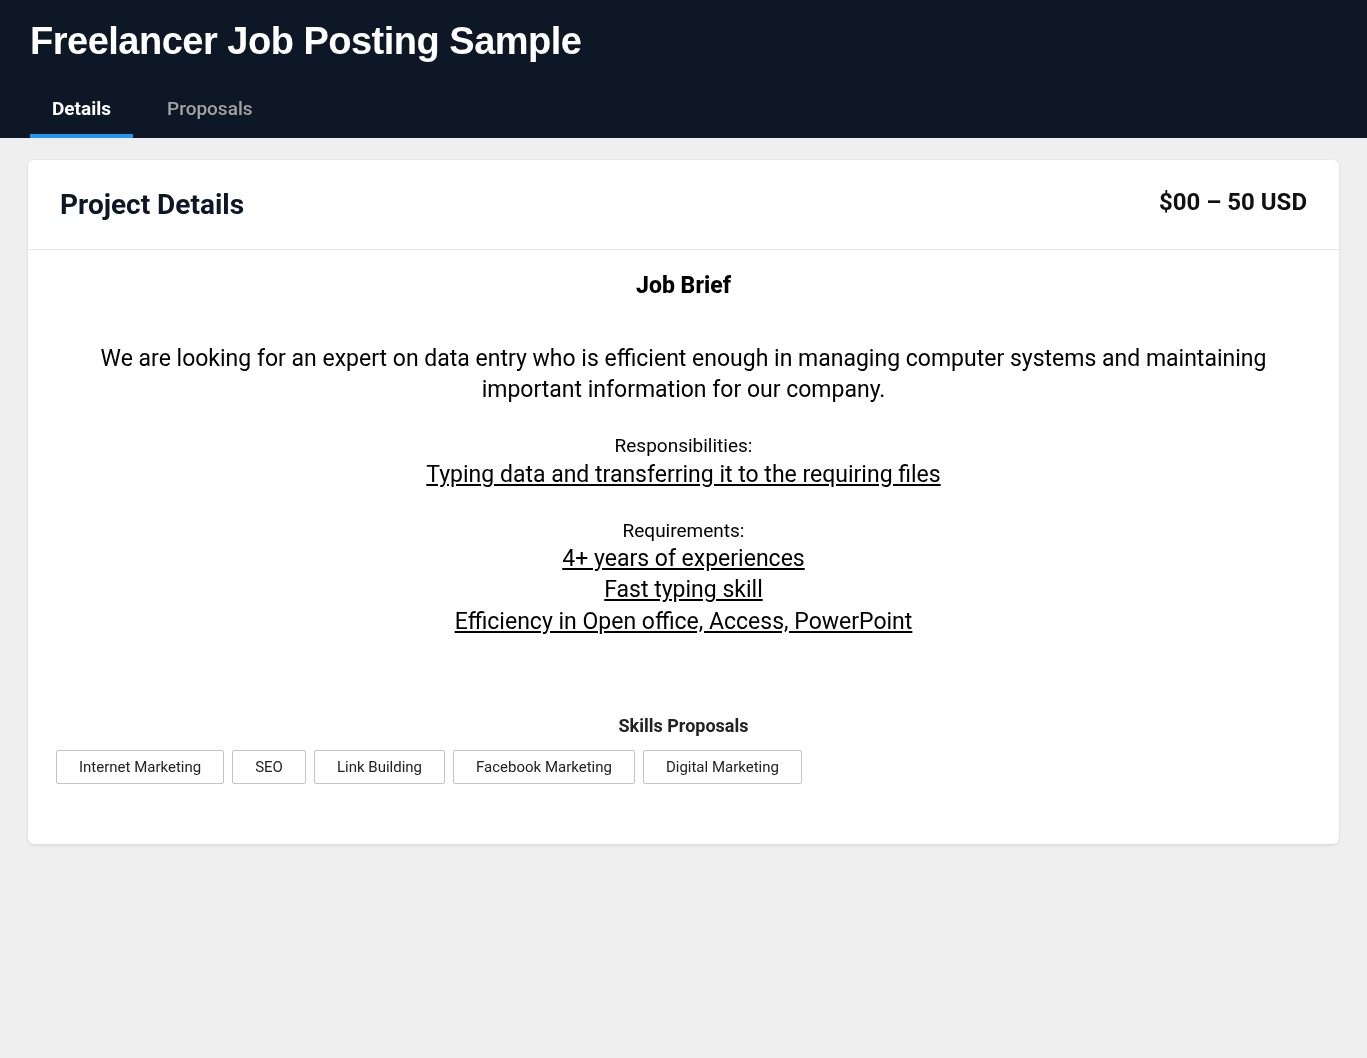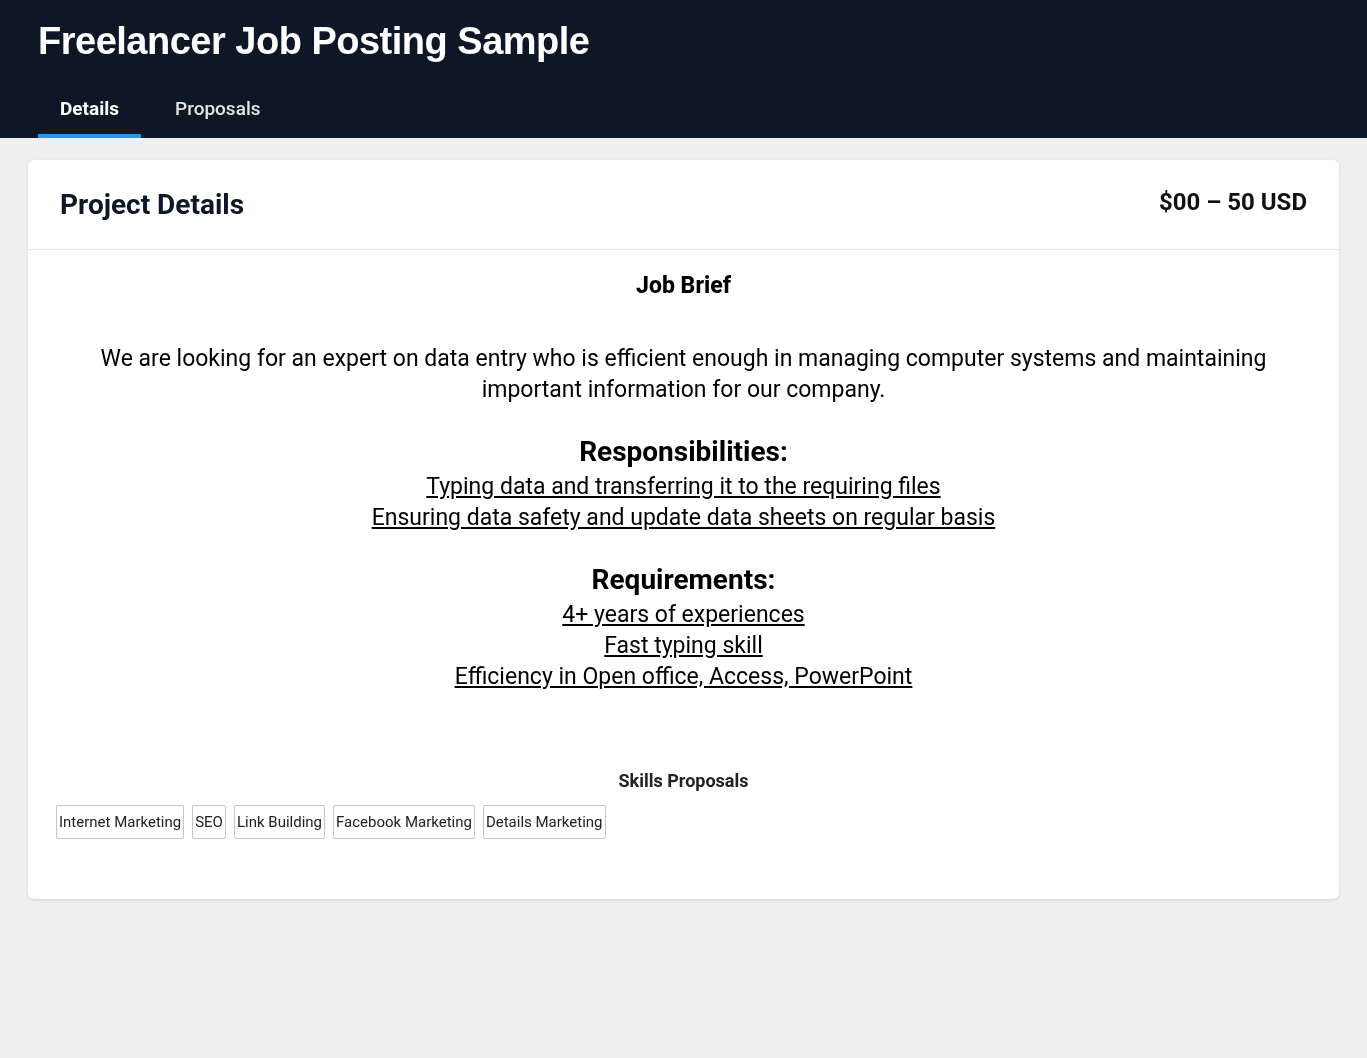--- a/index.html
+++ b/index.html
@@ -9,40 +9,40 @@
     }
     
     body {
       font-family: -apple-system, BlinkMacSystemFont, "Segoe UI", Roboto, Helvetica, Arial, sans-serif;
       background-color: #efefef;
       min-height: 100vh;
     }
     
     .header {
       background-color: #0e1726;
-      padding: 20px 30px 0 38px;
+      padding: 20px 30px 0 30px;
     }
     
     .page-title {
       color: #ffffff;
       font-weight: 900;
       font-size: 38px;
       letter-spacing: -0.5px;
       font-family: Arial Black, Arial, sans-serif;
       padding-bottom: 20px;
     }
     
     .tabs {
       display: flex;
       gap: 12px;
     }
     
     .tab {
       padding: 14px 22px;
-      color: #e5e5e5;
+      color: #a3a3a3;
       font-size: 19px;
       font-weight: 500;
       cursor: pointer;
       border-bottom: 4px solid transparent;
     }
     
     .tab.active {
       color: #ffffff;
       font-weight: 700;
       border-bottom: 4px solid #2196f3;
@@ -92,22 +92,22 @@
     
     .brief-text {
       font-size: 23px;
       color: #000;
       line-height: 1.35;
       margin-bottom: 28px;
       margin-top: 44px;
     }
     
     .sub-heading {
-      font-size: 28px;
-      font-weight: 700;
+      font-size: 19px;
+      font-weight: 400;
       color: #000;
       line-height: 1.35;
     }
     
     .list-block {
       margin-bottom: 28px;
     }
     
     .list-item {
       font-size: 23px;
@@ -128,21 +128,21 @@
     }
     
     .skills-row {
       display: flex;
       gap: 8px;
       flex-wrap: wrap;
     }
     
     .skill-tag {
       border: 1px solid #c4c4c4;
-      padding: 7px 2px;
+      padding: 7px 22px;
       font-size: 15px;
       color: #222;
       background: #fff;
       cursor: pointer;
       border-radius: 2px;
     }
   </style>
 </head>
 <body>
 
@@ -162,35 +162,34 @@
     </div>
 
     <div class="card-body">
       <h3 class="section-heading">Job Brief</h3>
 
       <p class="brief-text">We are looking for an expert on data entry who is efficient enough in managing computer systems and maintaining important information for our company.</p>
 
       <div class="list-block">
         <div class="sub-heading">Responsibilities:</div>
         <div class="list-item">Typing data and transferring it to the requiring files</div>
-        <div class="list-item">Ensuring data safety and update data sheets on regular basis</div>
       </div>
 
       <div class="list-block">
         <div class="sub-heading">Requirements:</div>
         <div class="list-item">4+ years of experiences</div>
         <div class="list-item">Fast typing skill</div>
         <div class="list-item">Efficiency in Open office, Access, PowerPoint</div>
       </div>
     </div>
 
     <div class="skills-section">
       <div class="skills-heading">Skills Proposals</div>
       <div class="skills-row">
         <span class="skill-tag">Internet Marketing</span>
         <span class="skill-tag">SEO</span>
         <span class="skill-tag">Link Building</span>
         <span class="skill-tag">Facebook Marketing</span>
-        <span class="skill-tag">Details Marketing</span>
+        <span class="skill-tag">Digital Marketing</span>
       </div>
     </div>
   </div>
 </div>
 
 </body></html>

